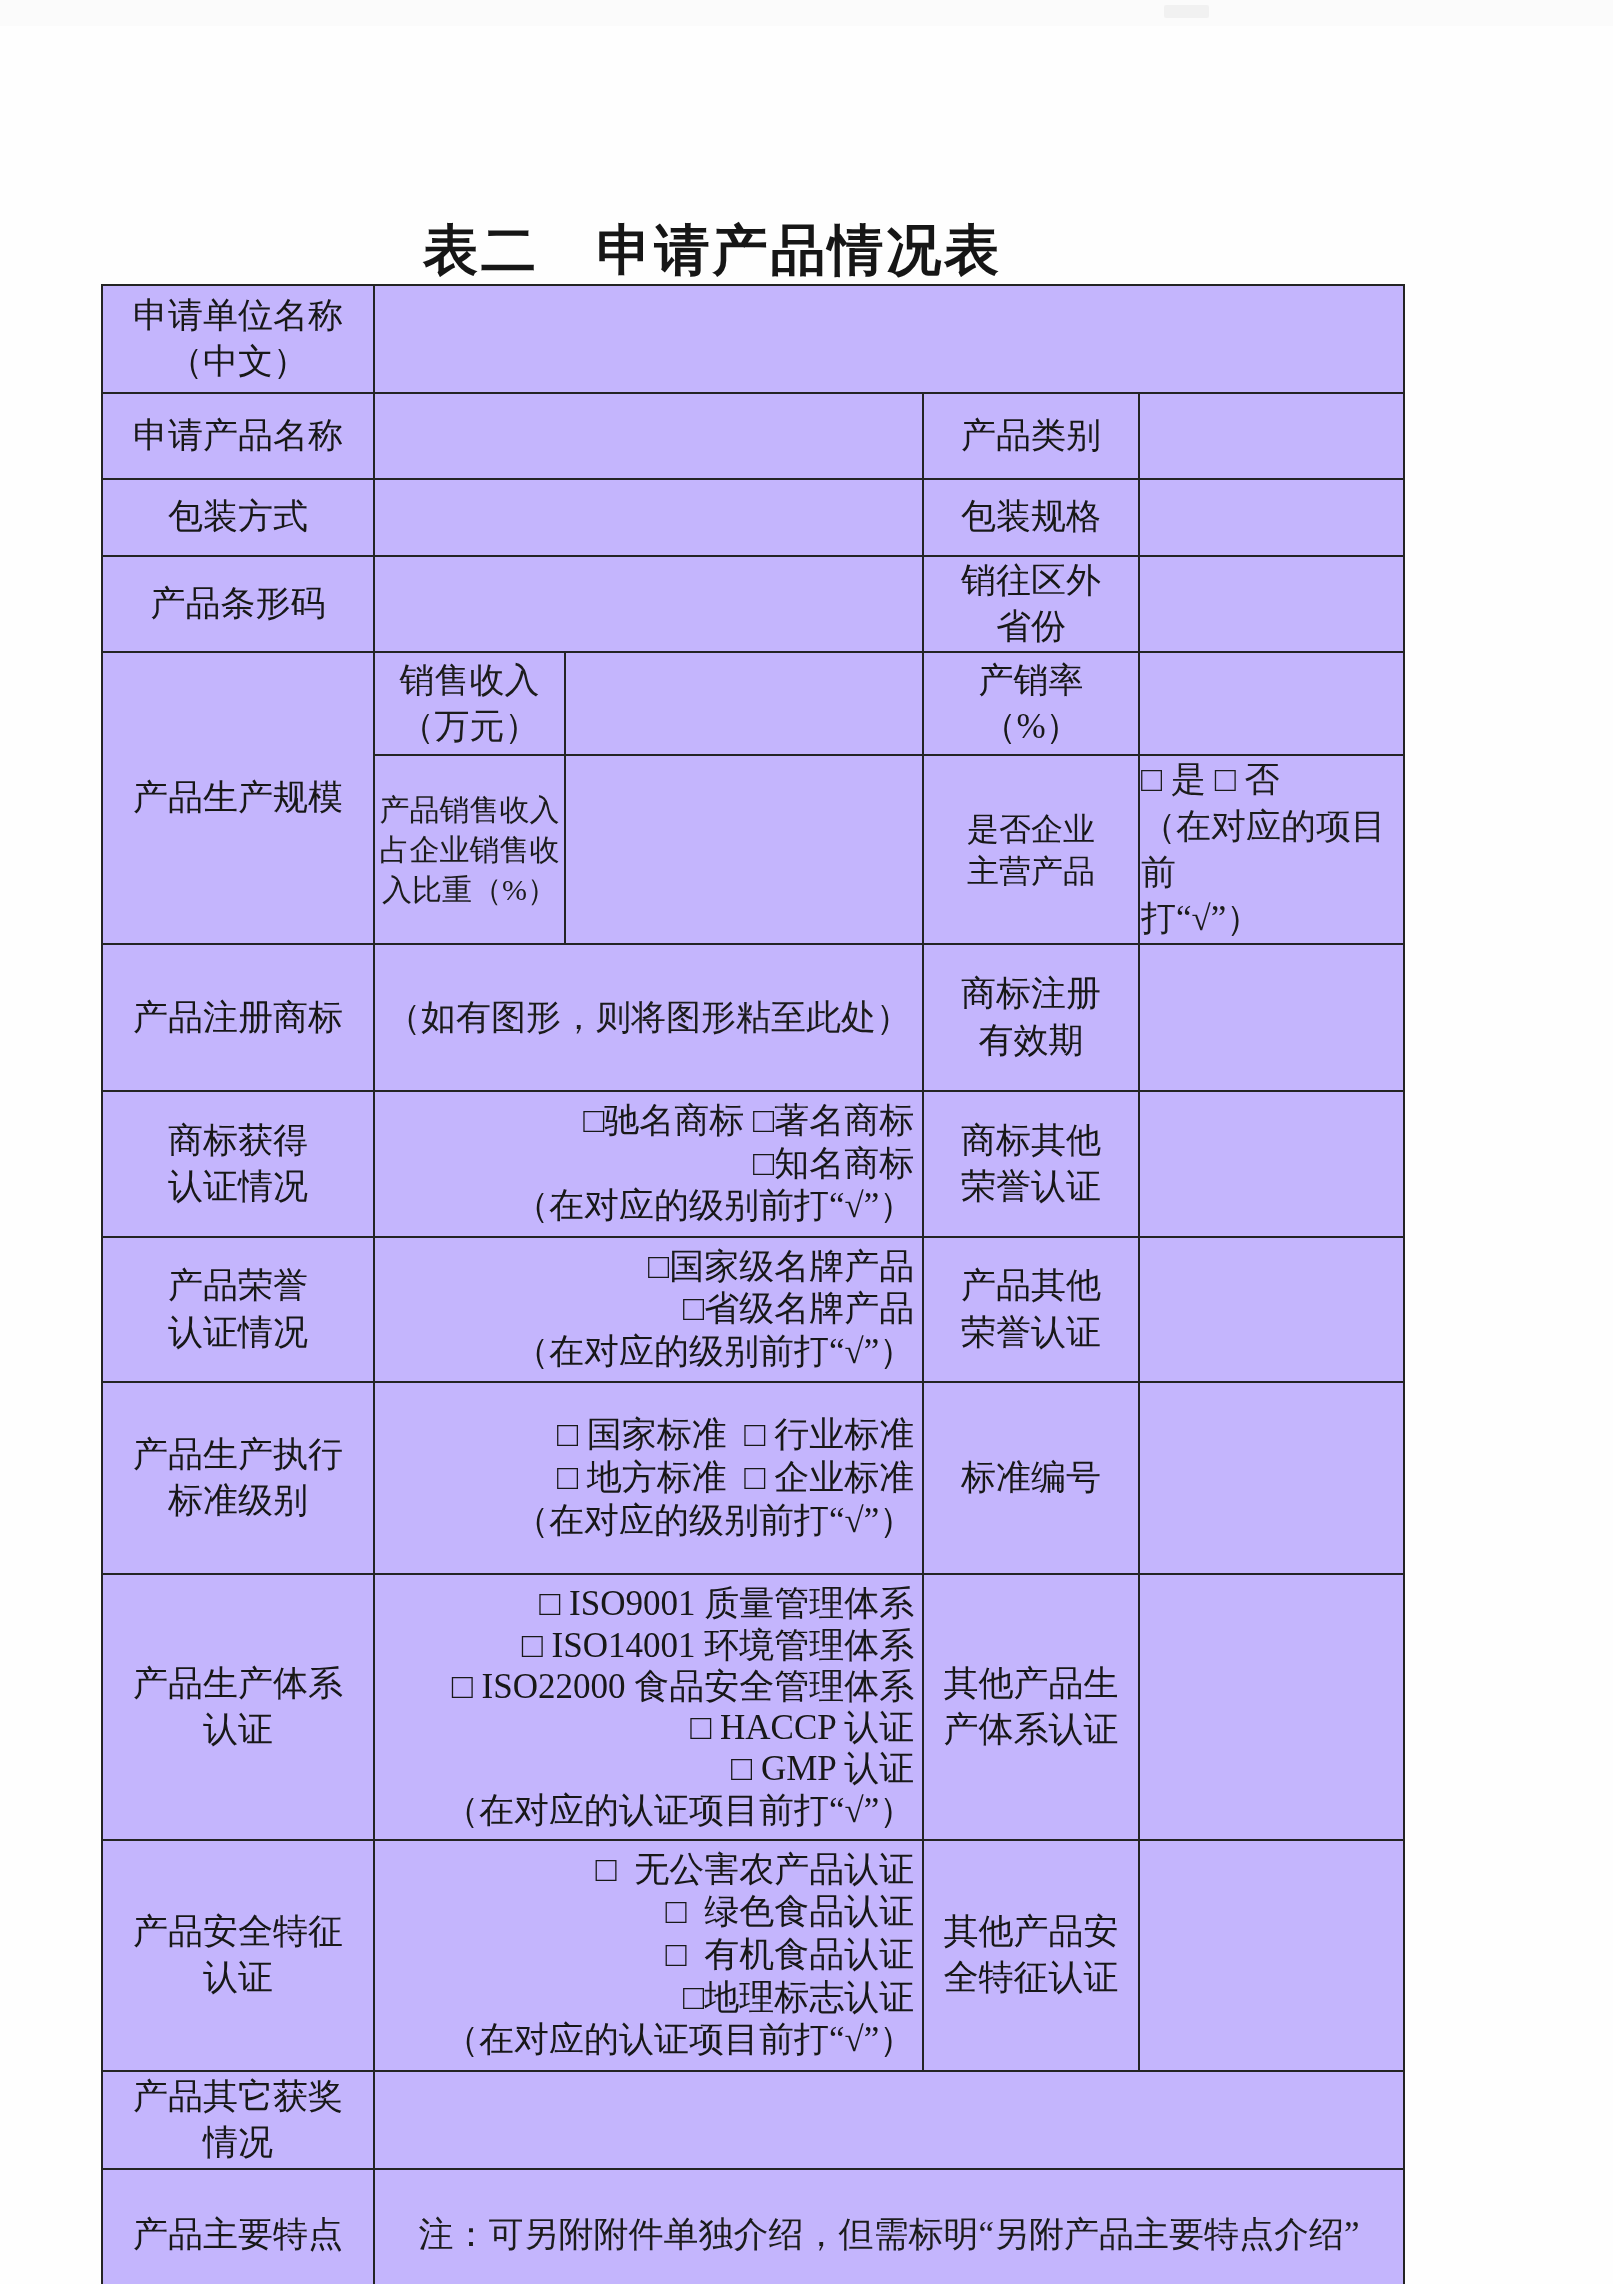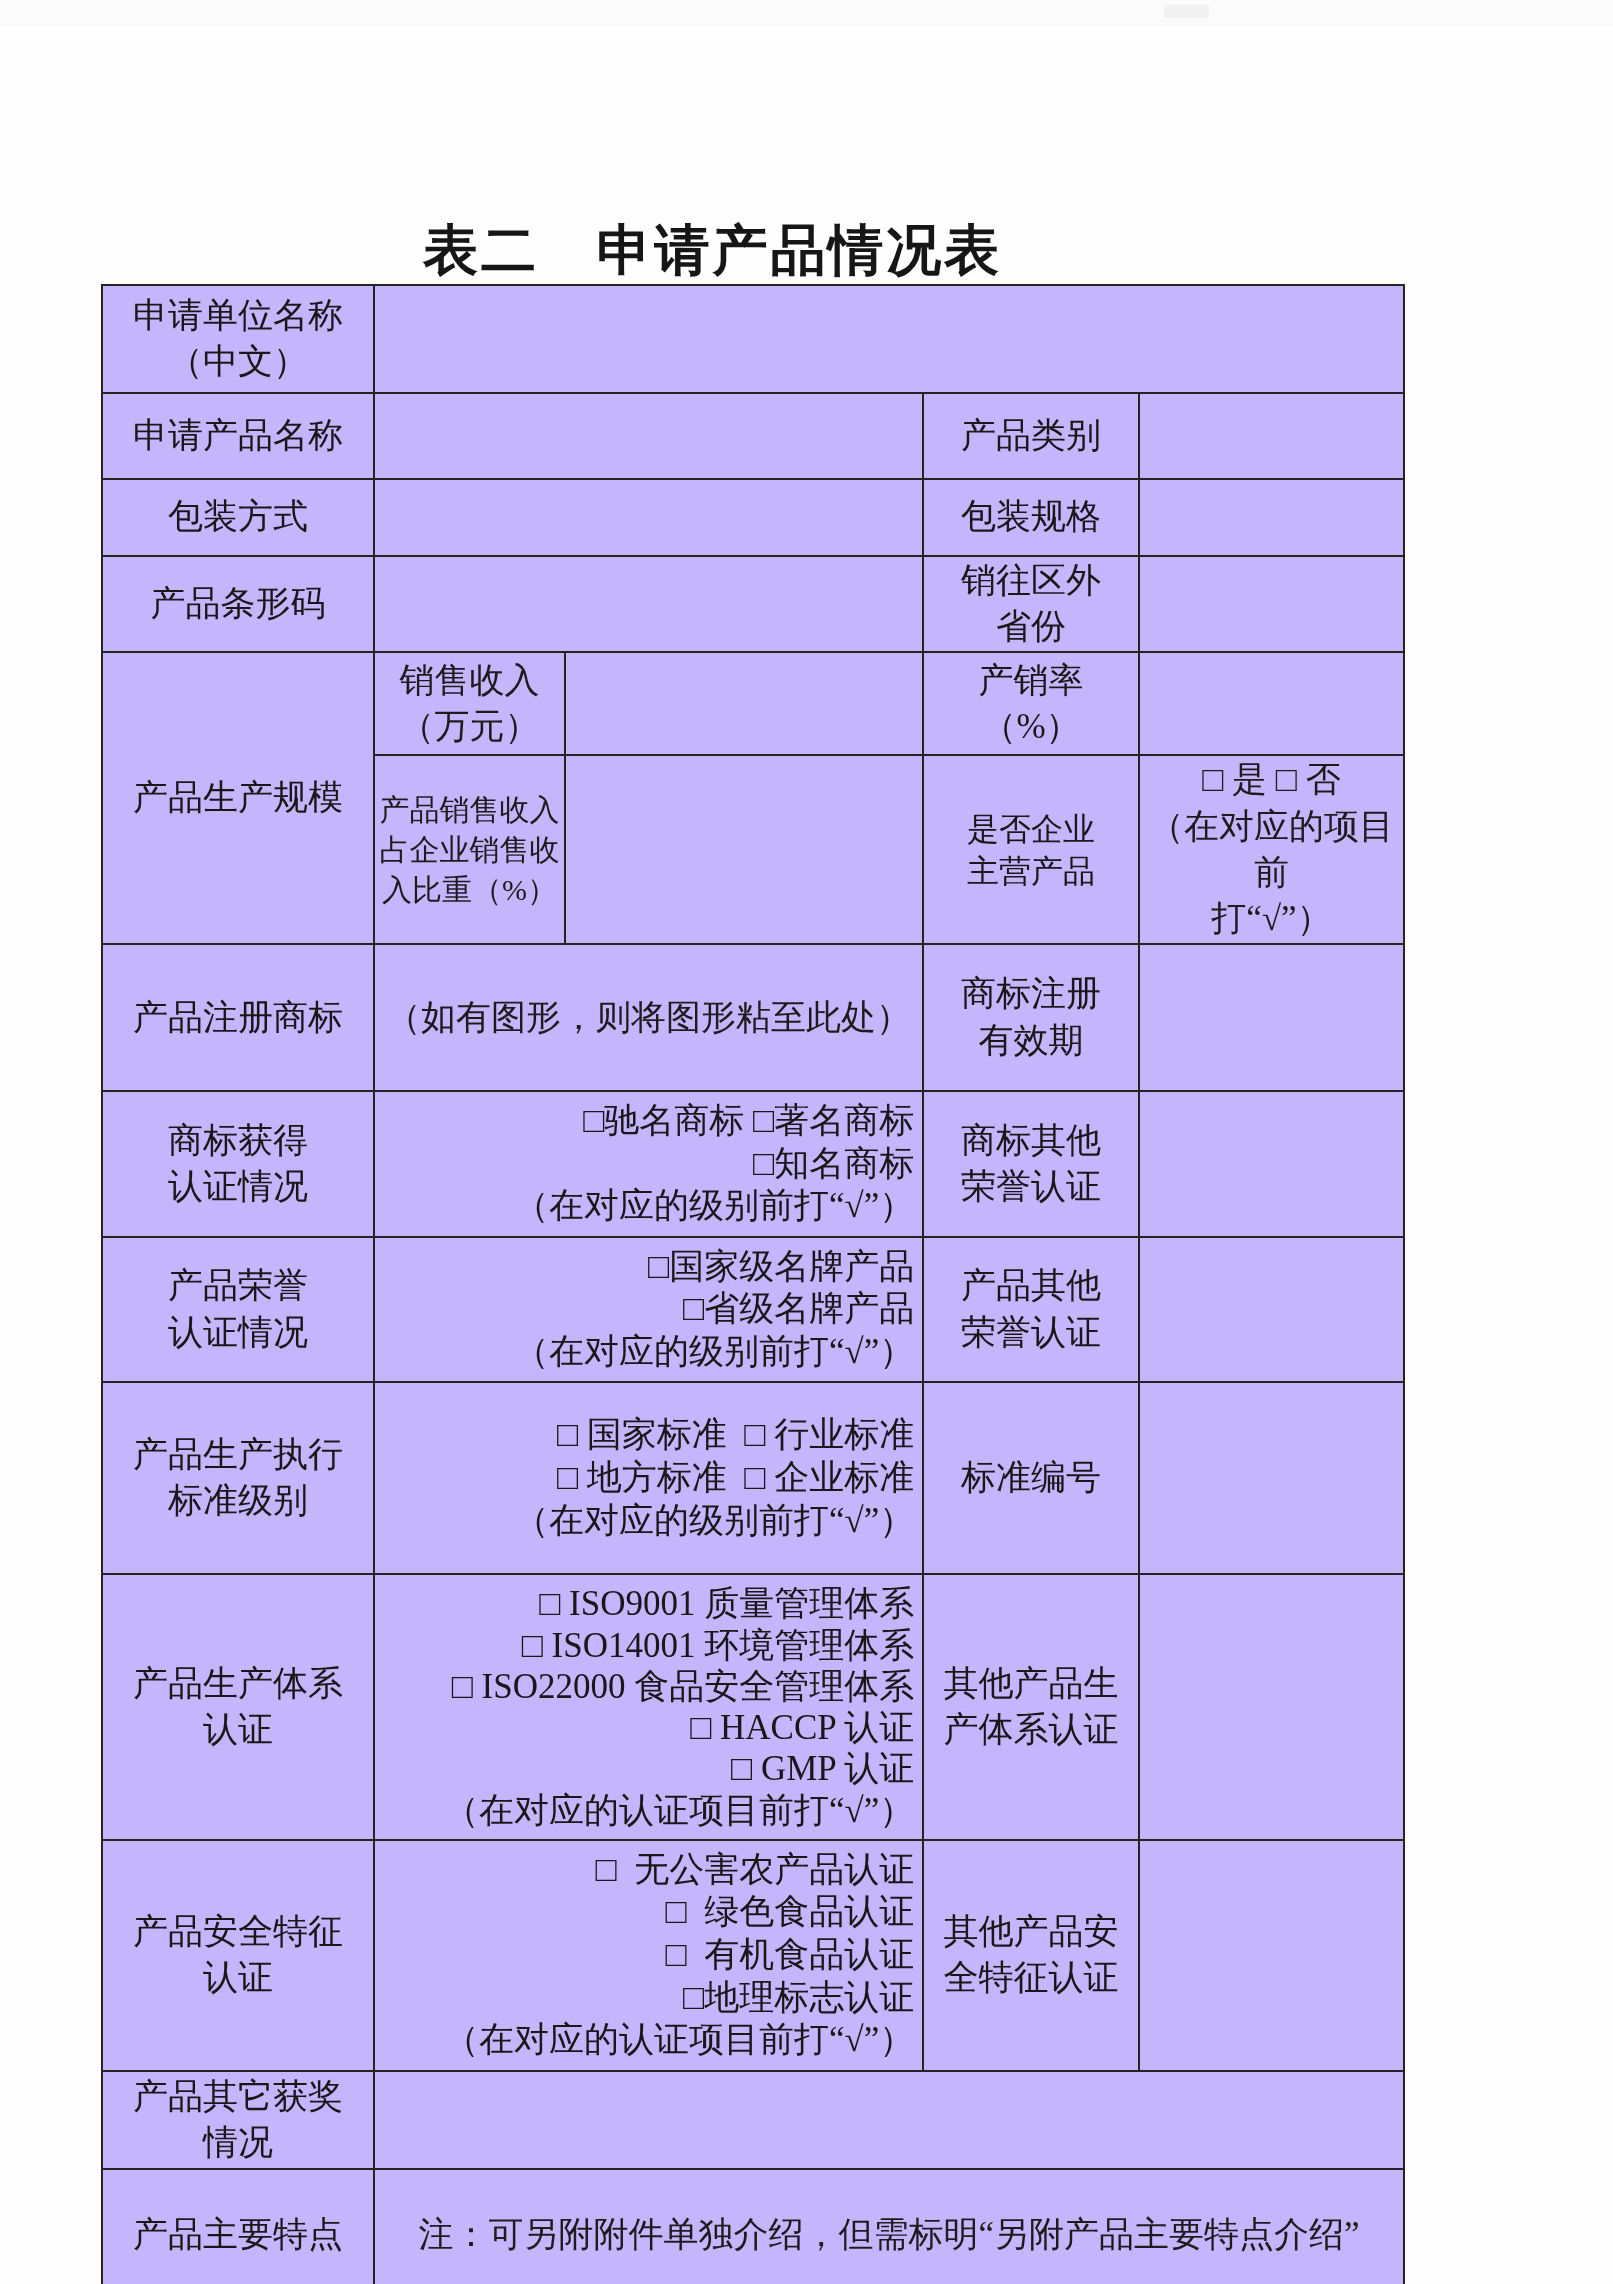--- a/index.html
+++ b/index.html
@@ -31,21 +31,21 @@
     line-height:1.32;
     overflow:hidden;
   }
   table.form{border:2.9px solid #1d1d1d;}
   .lbl{text-align:center;white-space:pre-line;color:#181818;}
   .sublbl{text-align:center;white-space:pre-line;font-size:33px;}
   .center-txt{text-align:center;}
   .checklist{padding:7.8px 7.8px 7.8px 13.7px;}
   .checklist .line{white-space:pre;font-size:35px;line-height:1.22;color:#181818;text-align:right;}
   .checklist .indent2{padding-left:78px;}
-  .smalltxt{font-size:29px;text-align:center;white-space:pre-line;line-height:1.45;}
+  .smalltxt{font-size:29px;white-space:pre-line;line-height:1.45;}
   .notecell{text-align:center;font-size:35px;}
   .r10 .line{line-height:1.18;}
 </style>
 </head>
 <body>
 
 <div class="page">
   <div class="scan-strip"></div>
   <div class="smudge"></div>
 

